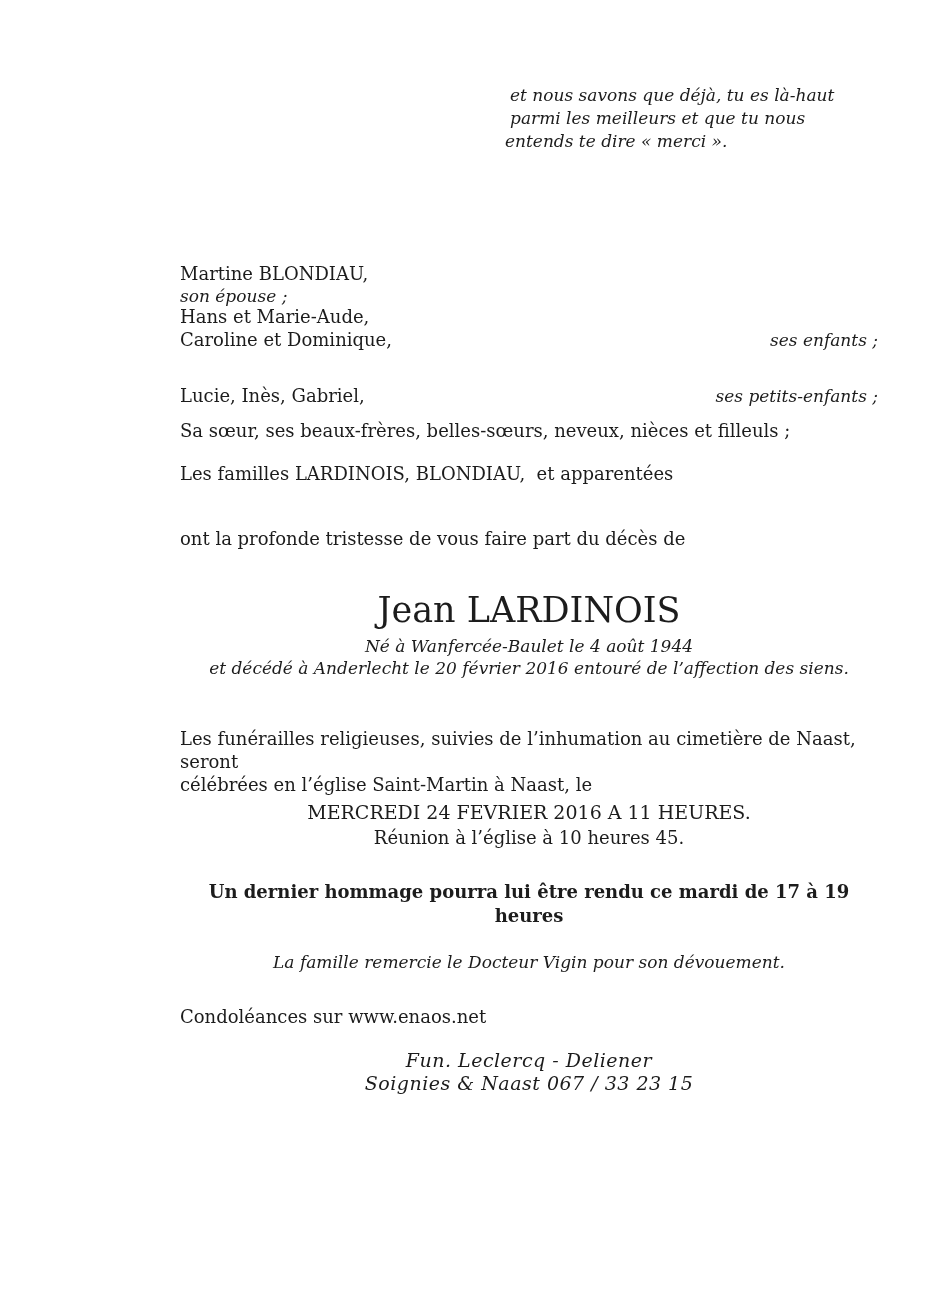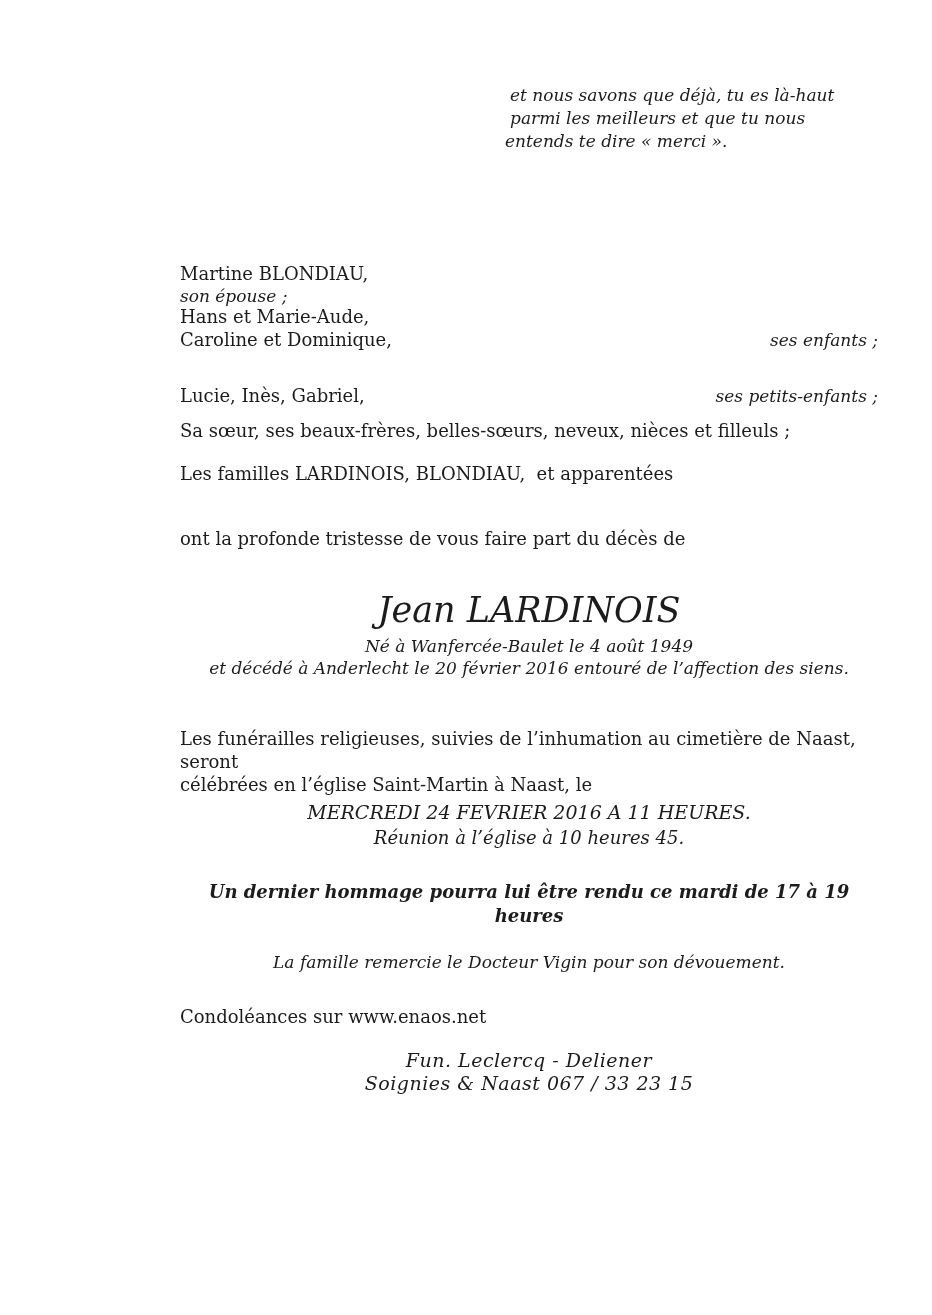--- a/index.html
+++ b/index.html
@@ -56,21 +56,20 @@
     top: 528px;
     font-size: 18px;
   }
 
   
   .centered {
     position: absolute;
     left: 180px;
     right: 54px;
     text-align: center;
-    font-style: italic;
   }
   .deceased-name {
     top: 589px;
     font-size: 35px;
     line-height: 42px;
   }
   .birth-line { top: 636px; font-style: italic; font-size: 17px; }
   .death-line { top: 658px; font-style: italic; font-size: 17px; }
 
   .ceremony-par {
@@ -140,21 +139,21 @@
     <span class="name" data-bind="family.rows.4.name">Sa sœur, ses beaux-frères, belles-sœurs, neveux, nièces et filleuls ;</span>
   </div>
 
   <div class="family-row r-families">
     <span class="name" data-bind="family.rows.5.name">Les familles LARDINOIS, BLONDIAU,  et apparentées</span>
   </div>
 
   <div class="intro-line" data-bind="announcement.intro">ont la profonde tristesse de vous faire part du décès de</div>
 
   <div class="centered deceased-name" data-bind="announcement.deceased_name">Jean LARDINOIS</div>
-  <div class="centered birth-line" data-bind="announcement.birth_line">Né à Wanfercée-Baulet le 4 août 1949</div>
+  <div class="centered birth-line" data-bind="announcement.birth_line">Né à Wanfercée-Baulet le 4 août 1944</div>
   <div class="centered death-line" data-bind="announcement.death_line">et décédé à Anderlecht le 20 février 2016 entouré de l’affection des siens.</div>
 
   <div class="ceremony-par">
     <div data-bind="ceremony.paragraph_line1">Les funérailles religieuses, suivies de l’inhumation au cimetière de Naast, seront</div>
     <div data-bind="ceremony.paragraph_line2">célébrées en l’église Saint-Martin à Naast, le</div>
   </div>
 
   <div class="centered date-line" data-bind="ceremony.date_line">MERCREDI 24 FEVRIER 2016 A 11 HEURES.</div>
   <div class="centered meeting-line" data-bind="ceremony.meeting_line">Réunion à l’église à 10 heures 45.</div>
 

